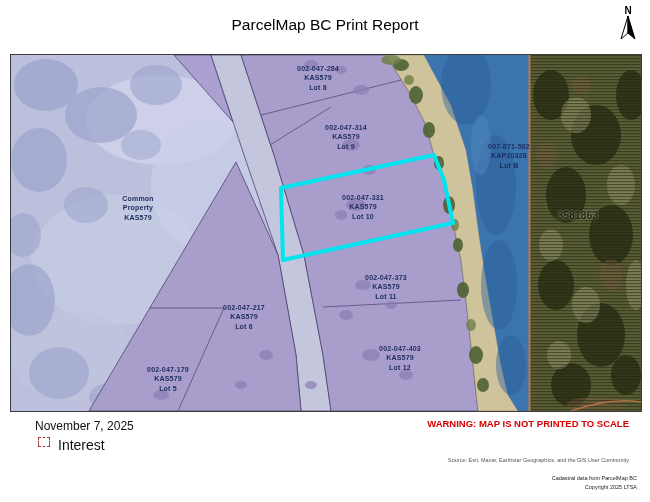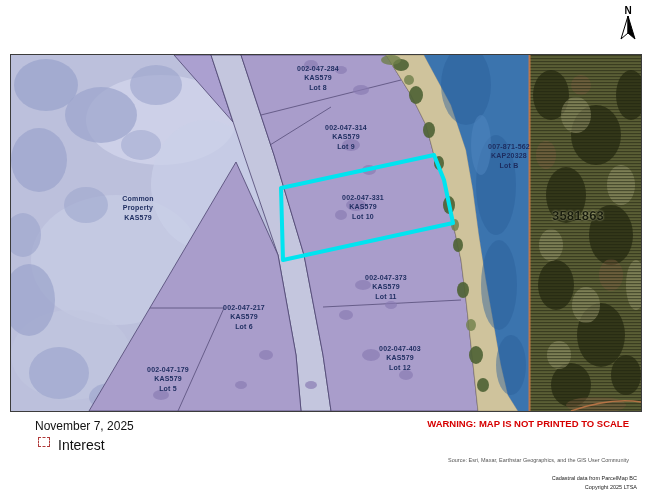--- a/index.html
+++ b/index.html
@@ -8,35 +8,36 @@
   .title{position:absolute;top:16px;left:0;right:0;text-align:center;
          font-size:15.5px;color:#000;}
   .north{position:absolute;top:5px;left:616px;width:24px;text-align:center;}
   .north-n{font-size:10px;font-weight:bold;color:#000;line-height:11px;}
   .map{position:absolute;left:10px;top:54px;width:630px;height:356px;
        border:1px solid #3c3c3c;background:#bcc0dc;overflow:hidden;}
   .map svg.imagery{position:absolute;left:0;top:0;width:630px;height:356px;display:block;}
   .plabel{position:absolute;transform:translate(-50%,-50%);text-align:center;
           font-size:7px;line-height:1.35;font-weight:bold;color:#1d2c5f;
           letter-spacing:.2px;white-space:nowrap;}
-  .plabel.crown{color:#191d0e;text-shadow:0 0 2px rgba(205,205,160,.9);font-size:13px;}
+  .plabel.crown{color:#191d0e;text-shadow:0 0 2px rgba(205,205,160,.9);font-size:10px;}
   .date{position:absolute;left:35px;top:419px;font-size:12px;color:#111;}
   .legend-swatch{position:absolute;left:38px;top:437px;width:12px;height:10px;
                  border:1.6px dashed #b03a3a;box-sizing:border-box;background:transparent;}
   .legend-label{position:absolute;left:58px;top:437px;font-size:14px;color:#111;}
   .warning{position:absolute;right:21px;top:418px;font-size:9.5px;font-weight:bold;color:#d60000;text-align:center;}
   .source{position:absolute;right:21px;top:457px;font-size:5.5px;color:#555;}
   .copyright{position:absolute;right:13px;top:474px;font-size:5.5px;color:#222;
              text-align:right;line-height:1.6;}
 </style>
 </head>
 <body>
 
 <div class="page">
 
+  <div class="title">ParcelMap BC Print Report</div>
 
   <div class="north">
     <div class="north-n">N</div>
     <svg width="16" height="24" viewBox="0 0 16 24">
       <polygon points="8,0 1,23 8,17" fill="#ffffff" stroke="#000" stroke-width="1"></polygon>
       <polygon points="8,0 15,23 8,17" fill="#000000" stroke="#000" stroke-width="1"></polygon>
     </svg>
   </div>
 
   <div class="map">

